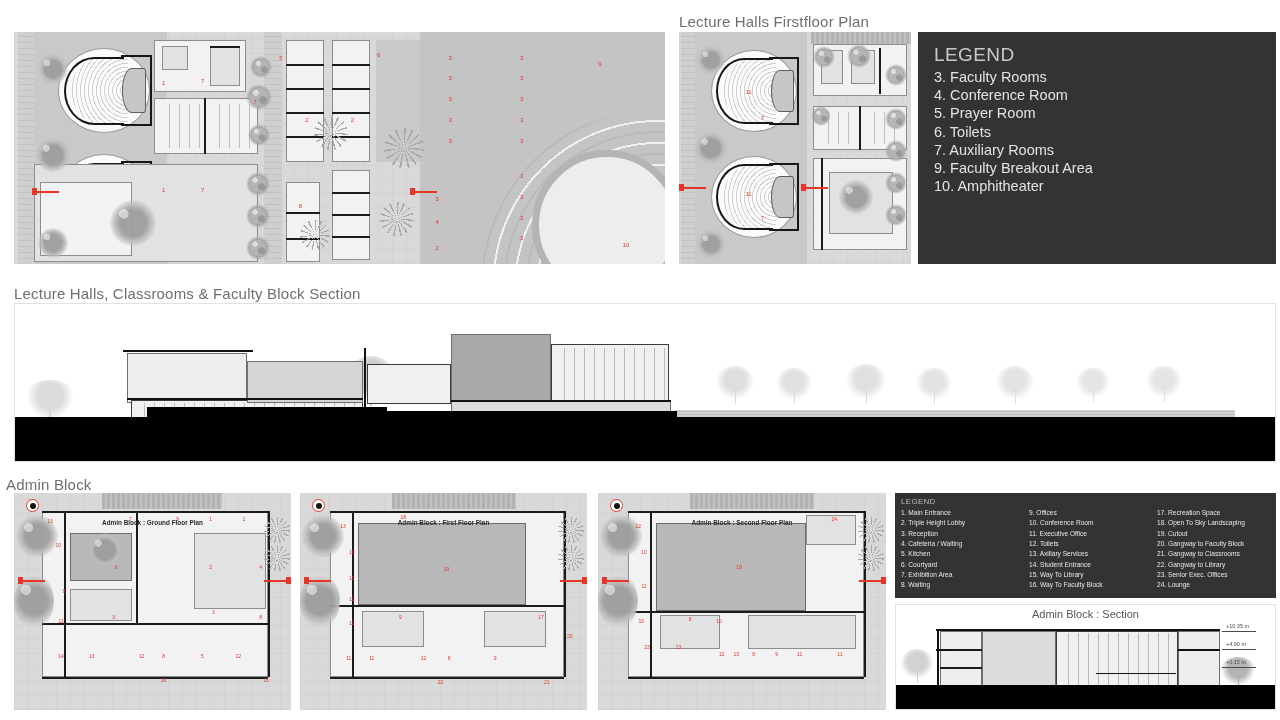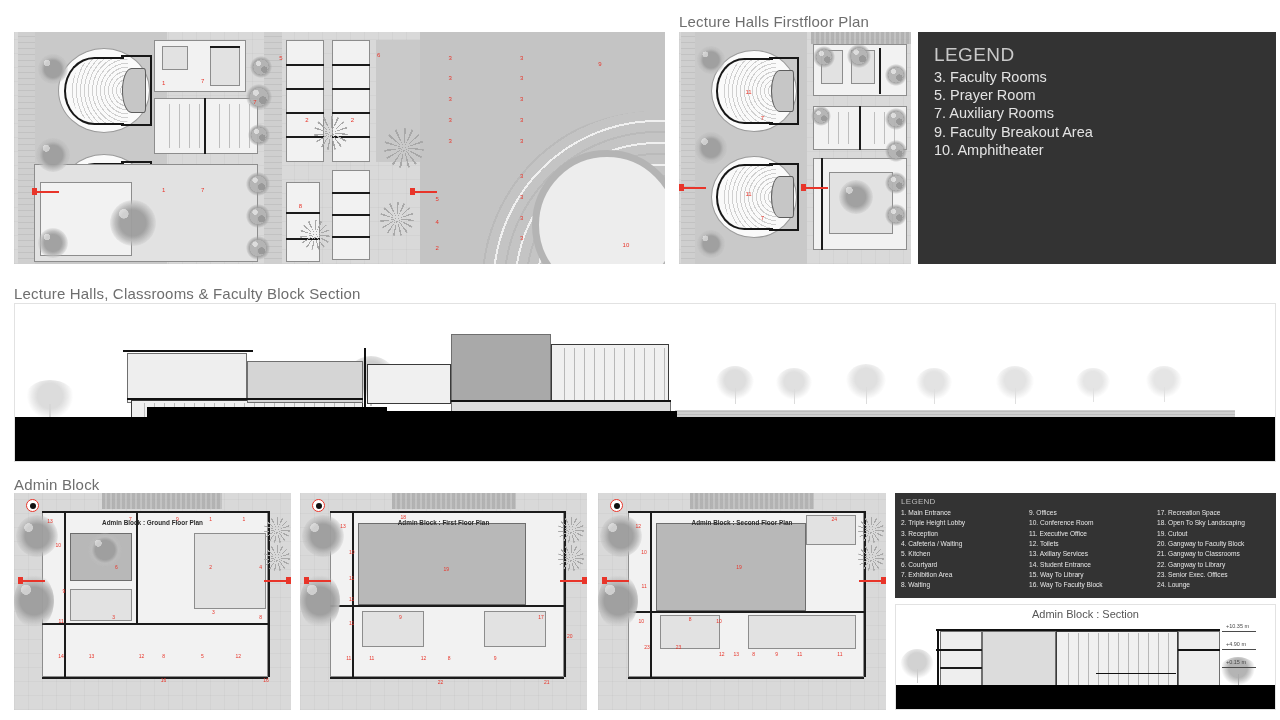--- a/index.html
+++ b/index.html
@@ -417,21 +417,23 @@
         <div class="rnum big" style="left: 36%; top: 37%;">7</div>
         <div class="rnum big" style="left: 30%; top: 70%;">11</div>
         <div class="rnum big" style="left: 36%; top: 80%;">7</div>
       </div>
   </div>
 
   <div class="legend-dark" style="left:918px; top:32px; width:358px; height:232px; padding:12px 16px;">
     <div class="lg-title">LEGEND</div>
     <div id="lecLegend" style="margin-top:2px;">
         <div class="lg-item">3. Faculty Rooms</div>
+        <div class="lg-item">4. Conference Room</div>
         <div class="lg-item">5. Prayer Room</div>
+        <div class="lg-item">6. Toilets</div>
         <div class="lg-item">7. Auxiliary Rooms</div>
         <div class="lg-item">9. Faculty Breakout Area</div>
         <div class="lg-item">10. Amphitheater</div>
       </div>
   </div>
 
   <div class="sec-title" style="left:14px; top:285px;">Lecture Halls, Classrooms &amp; Faculty Block Section</div>
 
   <div class="section-frame" style="left:14px; top:303px; width:1262px; height:159px;">
     <div class="sky" style="height:100%;"></div>
@@ -467,21 +469,21 @@
     <div class="terrace" style="left:660px; top:106px; width:560px; height:10px;"></div>
     <div class="terrace" style="left:700px; top:116px; width:520px; height:8px;"></div>
     <div class="terrace" style="left:760px; top:124px; width:460px; height:7px;"></div>
     <div class="terrace" style="left:840px; top:131px; width:380px; height:6px;"></div>
 
     <div class="ground-black" style="height:44px;"></div>
     <div style="position:absolute;left:132px;bottom:44px;width:240px;height:10px;background:#000;"></div>
     <div style="position:absolute;left:372px;bottom:44px;width:290px;height:6px;background:#000;"></div>
   </div>
 
-  <div class="sec-title" style="left:14px; top:476px;">Admin Block</div>
+  <div class="sec-title" style="left:6px; top:476px;">Admin Block</div>
 
   <div class="panel" id="adminGround" style="left:14px; top:493px; width:277px; height:217px;">
     <div class="site"></div>
     <div class="strip-top" style="left:88px; width:120px; height:16px;"></div>
     <div class="slab" style="left:28px; top:18px; width:226px; height:166px;"></div>
     <div class="slab void" style="left:56px; top:40px; width:62px; height:48px;"></div>
     <div class="slab mid" style="left:56px; top:96px; width:62px; height:32px;"></div>
     <div class="slab mid" style="left:180px; top:40px; width:72px; height:76px;"></div>
     <div class="wallh" style="left:28px; top:130px; width:226px;"></div>
     <div class="wallv" style="left:122px; top:18px; height:112px;"></div>

